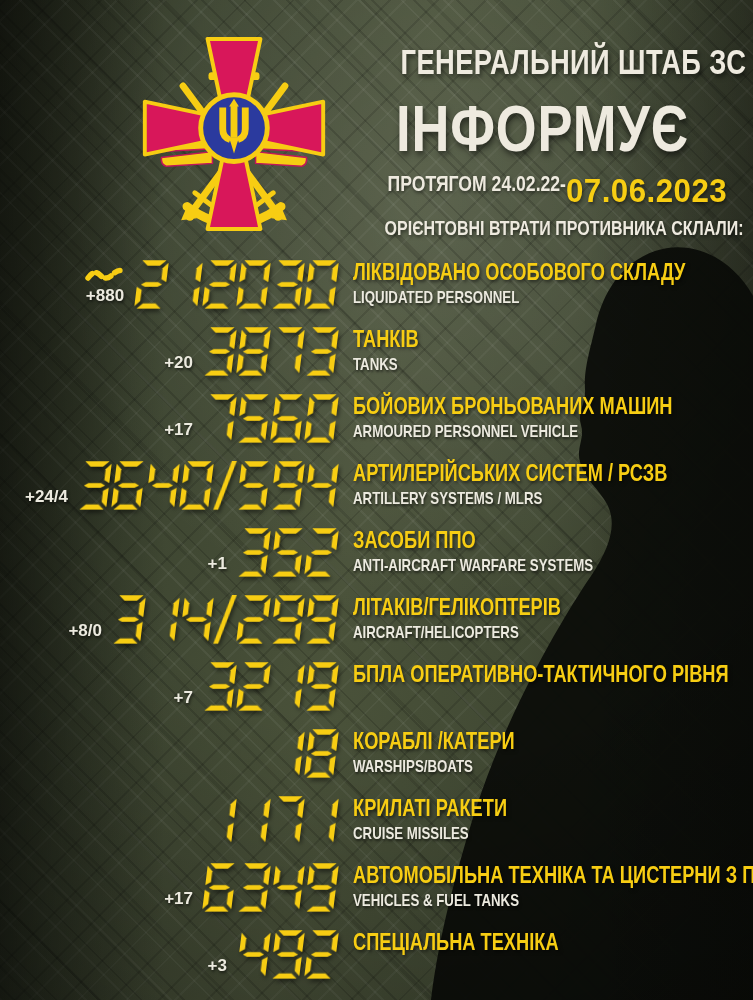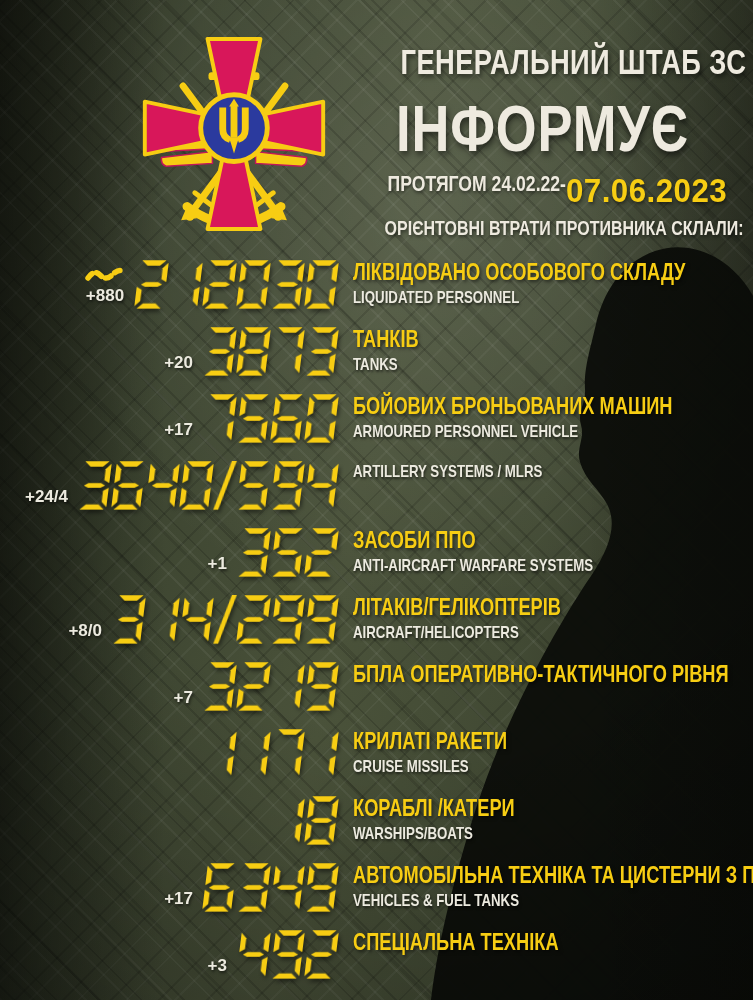--- a/index.html
+++ b/index.html
@@ -318,20 +318,21 @@
             </svg>
             <svg viewBox="0 0 60 100" width="29" height="49">
               <polygon points="0,5 11,16 11,39 0,45" fill="#f7cd13"></polygon>
               <polygon points="8,50 17,45 43,45 52,50 43,55 17,55" fill="#f7cd13"></polygon>
               <polygon points="60,5 60,45 49,39 49,16" fill="#f7cd13"></polygon>
               <polygon points="60,55 60,95 49,84 49,61" fill="#f7cd13"></polygon>
             </svg>
           </span>
     </div>
     <div class="labels">
+      <div class="label-ua"><span class="condL">АРТИЛЕРІЙСЬКИХ СИСТЕМ / РСЗВ</span></div>
       <div class="label-en"><span class="condL" style="transform:scaleX(.78)">ARTILLERY SYSTEMS / MLRS</span></div>
     </div>
   </div>
 
   <div class="row">
     <div class="numcol">
       <div class="incstack">
 
         <span class="delta">+1</span>
       </div>
@@ -468,20 +469,48 @@
       <div class="incstack">
 
         <span class="delta"></span>
       </div>
       <span class="segnum">
             <svg viewBox="0 0 60 100" width="29" height="49">
               <polygon points="60,5 60,45 49,39 49,16" fill="#f7cd13"></polygon>
               <polygon points="60,55 60,95 49,84 49,61" fill="#f7cd13"></polygon>
             </svg>
             <svg viewBox="0 0 60 100" width="29" height="49">
+              <polygon points="5,0 55,0 43,11 17,11" fill="#f7cd13"></polygon>
+              <polygon points="60,5 60,45 49,39 49,16" fill="#f7cd13"></polygon>
+              <polygon points="60,55 60,95 49,84 49,61" fill="#f7cd13"></polygon>
+              <polygon points="17,89 43,89 55,100 5,100" fill="#f7cd13"></polygon>
+              <polygon points="0,55 11,61 11,84 0,95" fill="#f7cd13"></polygon>
+              <polygon points="0,5 11,16 11,39 0,45" fill="#f7cd13"></polygon>
+              <polygon points="8,50 17,45 43,45 52,50 43,55 17,55" fill="#f7cd13"></polygon>
+            </svg>
+          </span>
+    </div>
+    <div class="labels">
+      <div class="label-ua"><span class="condL">КОРАБЛІ /КАТЕРИ</span></div>
+      <div class="label-en"><span class="condL" style="transform:scaleX(.78)">WARSHIPS/BOATS</span></div>
+    </div>
+  </div>
+
+  <div class="row">
+    <div class="numcol">
+      <div class="incstack">
+
+        <span class="delta"></span>
+      </div>
+      <span class="segnum">
+            <svg viewBox="0 0 60 100" width="29" height="49">
+              <polygon points="60,5 60,45 49,39 49,16" fill="#f7cd13"></polygon>
+              <polygon points="60,55 60,95 49,84 49,61" fill="#f7cd13"></polygon>
+            </svg>
+            <svg viewBox="0 0 60 100" width="29" height="49">
               <polygon points="60,5 60,45 49,39 49,16" fill="#f7cd13"></polygon>
               <polygon points="60,55 60,95 49,84 49,61" fill="#f7cd13"></polygon>
             </svg>
             <svg viewBox="0 0 60 100" width="29" height="49">
               <polygon points="5,0 55,0 43,11 17,11" fill="#f7cd13"></polygon>
               <polygon points="60,5 60,45 49,39 49,16" fill="#f7cd13"></polygon>
               <polygon points="60,55 60,95 49,84 49,61" fill="#f7cd13"></polygon>
             </svg>
             <svg viewBox="0 0 60 100" width="29" height="49">
               <polygon points="60,5 60,45 49,39 49,16" fill="#f7cd13"></polygon>
@@ -492,48 +521,20 @@
     <div class="labels">
       <div class="label-ua"><span class="condL">КРИЛАТІ РАКЕТИ</span></div>
       <div class="label-en"><span class="condL" style="transform:scaleX(.78)">CRUISE MISSILES</span></div>
     </div>
   </div>
 
   <div class="row">
     <div class="numcol">
       <div class="incstack">
 
-        <span class="delta"></span>
-      </div>
-      <span class="segnum">
-            <svg viewBox="0 0 60 100" width="29" height="49">
-              <polygon points="60,5 60,45 49,39 49,16" fill="#f7cd13"></polygon>
-              <polygon points="60,55 60,95 49,84 49,61" fill="#f7cd13"></polygon>
-            </svg>
-            <svg viewBox="0 0 60 100" width="29" height="49">
-              <polygon points="5,0 55,0 43,11 17,11" fill="#f7cd13"></polygon>
-              <polygon points="60,5 60,45 49,39 49,16" fill="#f7cd13"></polygon>
-              <polygon points="60,55 60,95 49,84 49,61" fill="#f7cd13"></polygon>
-              <polygon points="17,89 43,89 55,100 5,100" fill="#f7cd13"></polygon>
-              <polygon points="0,55 11,61 11,84 0,95" fill="#f7cd13"></polygon>
-              <polygon points="0,5 11,16 11,39 0,45" fill="#f7cd13"></polygon>
-              <polygon points="8,50 17,45 43,45 52,50 43,55 17,55" fill="#f7cd13"></polygon>
-            </svg>
-          </span>
-    </div>
-    <div class="labels">
-      <div class="label-ua"><span class="condL">КОРАБЛІ /КАТЕРИ</span></div>
-      <div class="label-en"><span class="condL" style="transform:scaleX(.78)">WARSHIPS/BOATS</span></div>
-    </div>
-  </div>
-
-  <div class="row">
-    <div class="numcol">
-      <div class="incstack">
-
         <span class="delta">+17</span>
       </div>
       <span class="segnum">
             <svg viewBox="0 0 60 100" width="29" height="49">
               <polygon points="5,0 55,0 43,11 17,11" fill="#f7cd13"></polygon>
               <polygon points="0,5 11,16 11,39 0,45" fill="#f7cd13"></polygon>
               <polygon points="8,50 17,45 43,45 52,50 43,55 17,55" fill="#f7cd13"></polygon>
               <polygon points="0,55 11,61 11,84 0,95" fill="#f7cd13"></polygon>
               <polygon points="17,89 43,89 55,100 5,100" fill="#f7cd13"></polygon>
               <polygon points="60,55 60,95 49,84 49,61" fill="#f7cd13"></polygon>

